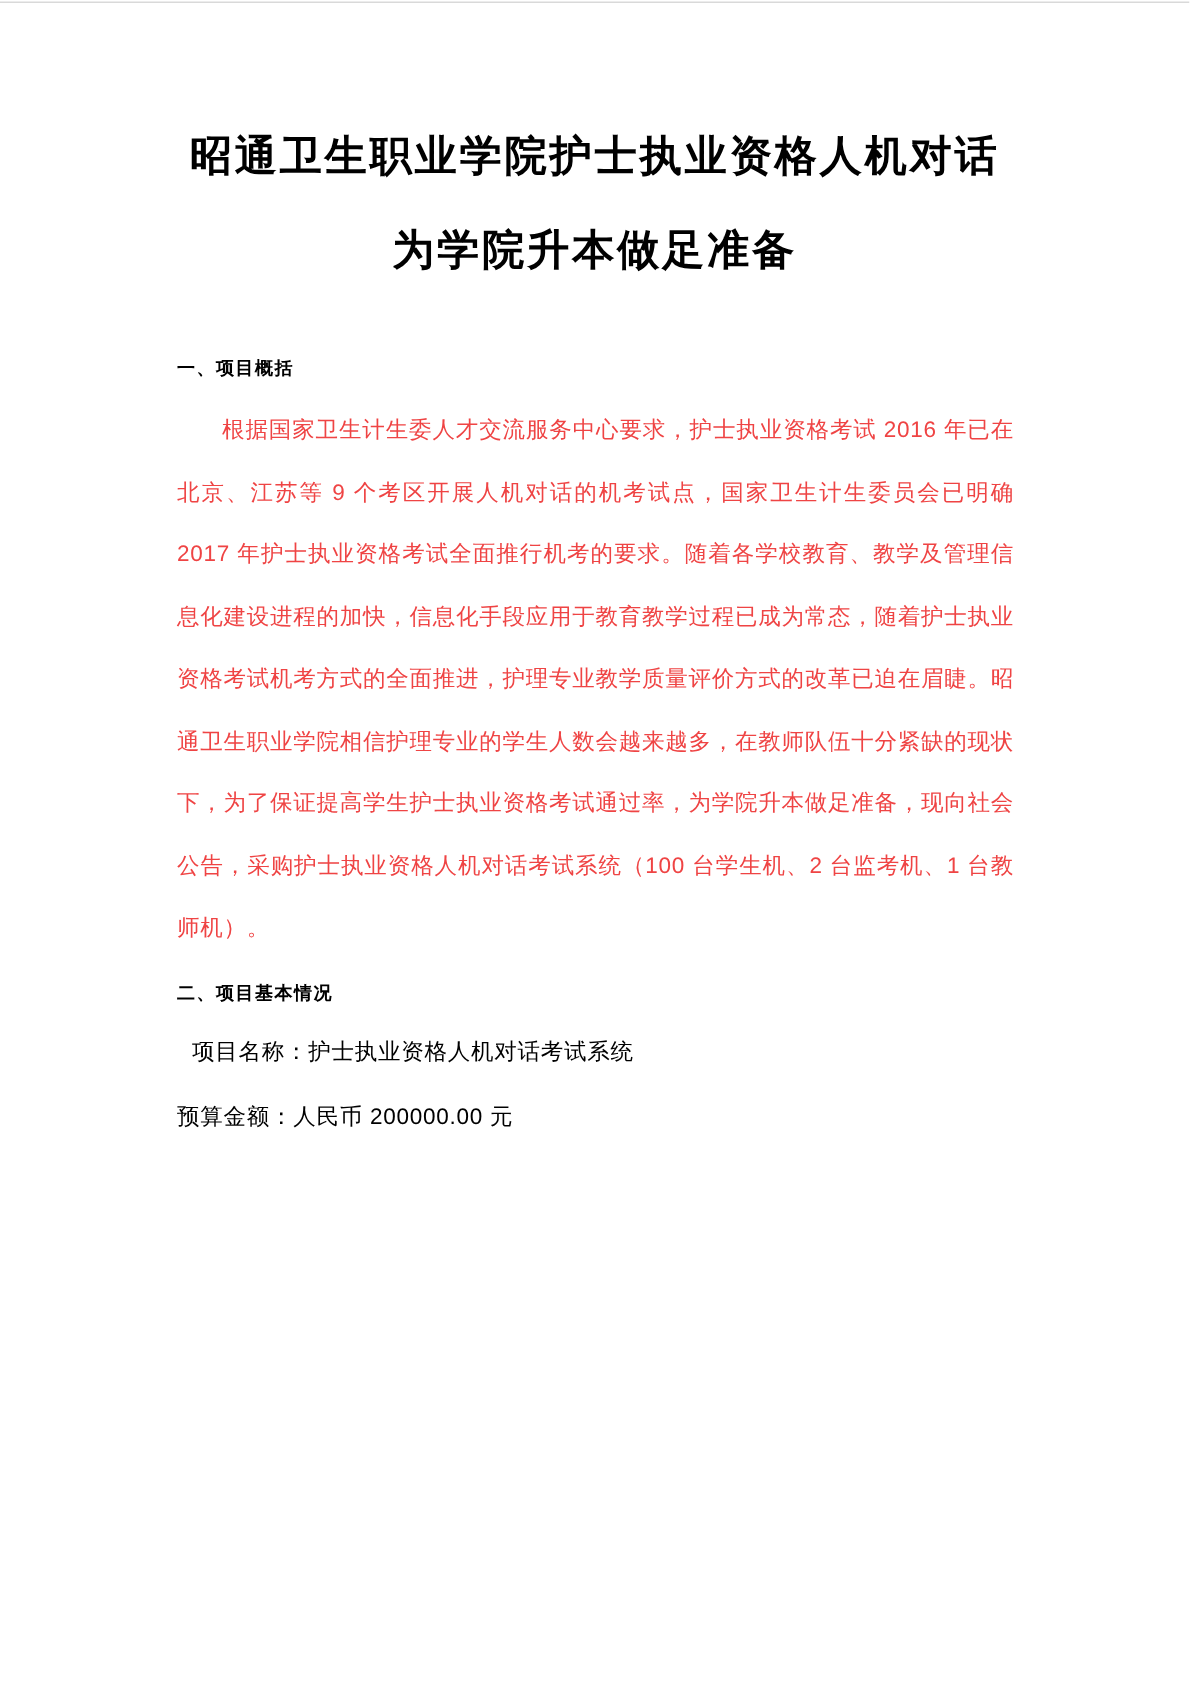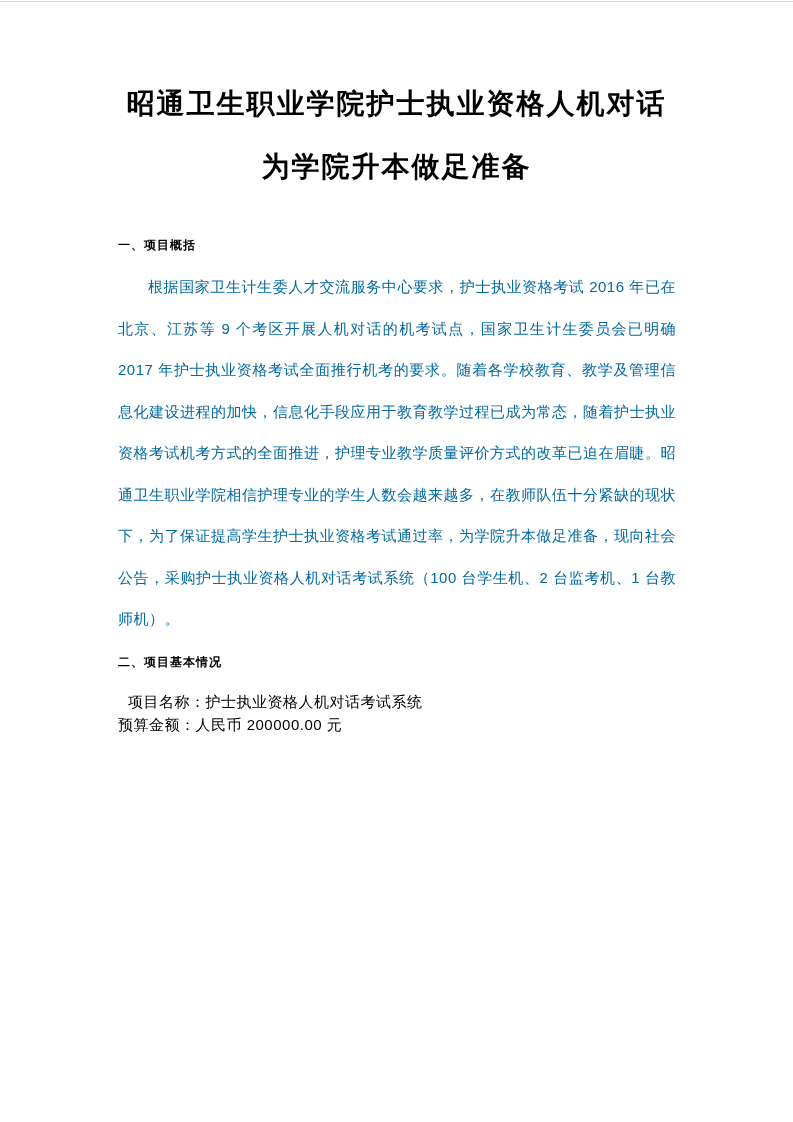--- a/index.html
+++ b/index.html
@@ -52,31 +52,31 @@
     color: #000;
   }
   #section1-heading { margin: 37px 0 0 0; }
   #section2-heading { margin: 12px 0 0 0; }
   .body-paragraph {
     margin: 10px 0 0 0;
     font-size: 15px;
     line-height: 41.5px;
     text-align: justify;
     text-indent: 2em;
-    color: #0369a1;
+    color: #ef4444;
     letter-spacing: 0.5px;
   }
   .info-line {
     font-size: 15px;
     line-height: 17px;
     letter-spacing: 0.5px;
     color: #000;
   }
   #project-name-line { margin: 20px 0 0 10px; }
-  #budget-line { margin: 6px 0 0 0; }
+  #budget-line { margin: 26px 0 0 0; }
   .purchase-table-wrap {
     margin: 42px 0 0 65px;
   }
   table.purchase-table {
     border-collapse: collapse;
     width: 665px;
     table-layout: fixed;
   }
   table.purchase-table td {
     border: 1.5px solid #1a1a1a;

